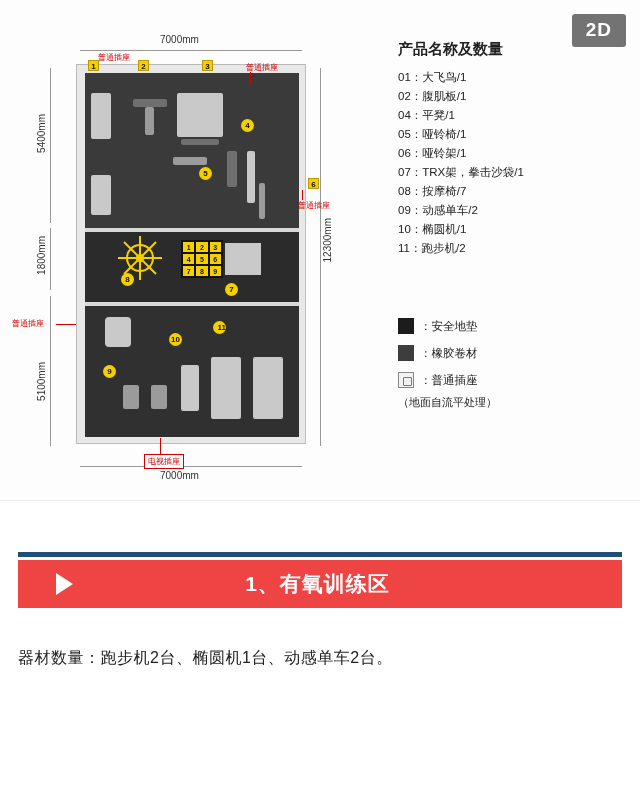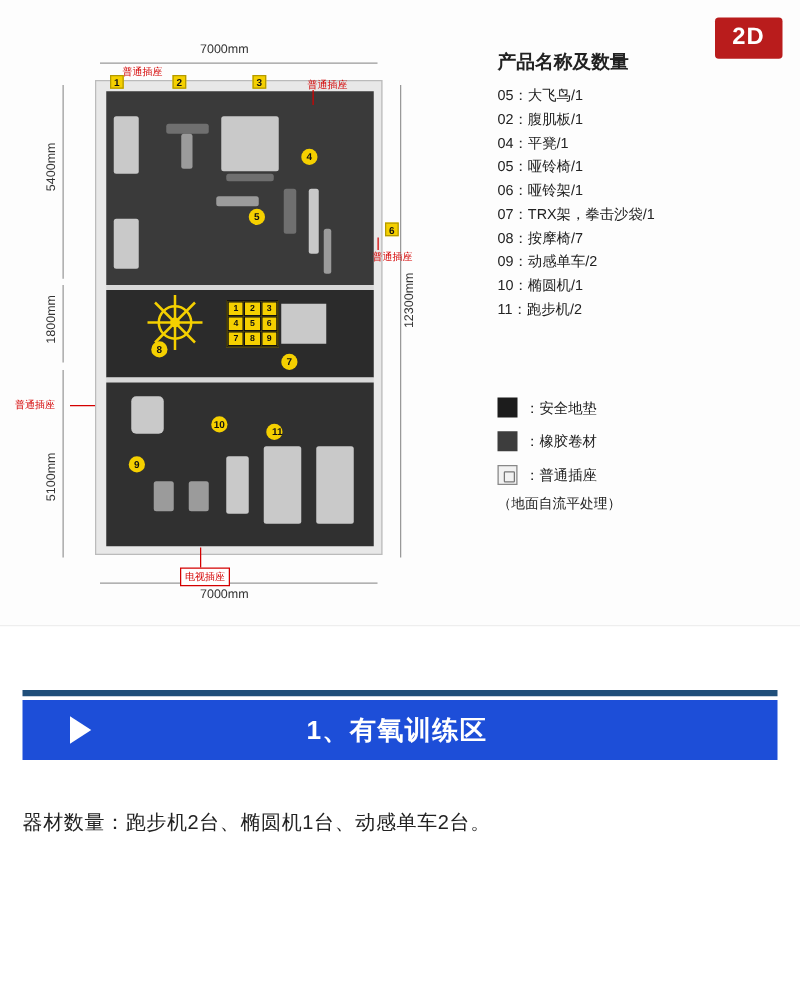--- a/index.html
+++ b/index.html
@@ -13,21 +13,21 @@
   .page{position:relative;width:640px;height:792px;}
 
   
   .panel{
     position:absolute;left:0;top:0;width:640px;height:500px;
     background:#fdfdfd;
     border-bottom:1px solid #eee;
   }
   .badge-2d{
     position:absolute;right:14px;top:14px;
-    background:#b91c1c;color:#fff;
+    background:#737373;color:#fff;
     font-weight:bold;font-size:19px;
     padding:5px 14px 6px 14px;border-radius:3px;
     letter-spacing:1px;
   }
 
   
   .plan-wrap{position:absolute;left:10px;top:18px;width:350px;height:460px;}
   .plan{
     position:absolute;left:66px;top:46px;
     width:230px;height:380px;
@@ -95,21 +95,21 @@
   .sw.socket{background:#f2f2f2;border:1px solid #888;position:relative;}
   .sw.socket:after{
     content:"";position:absolute;left:4px;top:4px;width:7px;height:7px;
     border:1px solid #777;border-radius:1px;
   }
   .lg-note{font-size:11px;color:#222;margin-top:-4px;}
 
   
   .sec{
     position:absolute;left:18px;top:560px;width:604px;height:48px;
-    background:#1d4ed8;color:#fff;display:flex;align-items:center;
+    background:#ef4444;color:#fff;display:flex;align-items:center;
   }
   .sec .tri{
     width:0;height:0;border-left:17px solid #fff;
     border-top:11px solid transparent;border-bottom:11px solid transparent;
     margin-left:38px;
   }
   .sec .sec-title{
     flex:1;text-align:center;font-size:21px;font-weight:bold;letter-spacing:1px;
     margin-right:60px;
   }
@@ -201,21 +201,21 @@
 
         <div class="eq light" style="left:134px;top:292px;width:30px;height:62px;"></div>
         <div class="eq light" style="left:176px;top:292px;width:30px;height:62px;"></div>
 
         <div class="num" style="left:164px;top:54px;">4</div>
         <div class="num" style="left:122px;top:102px;">5</div>
         <div class="num" style="left:148px;top:218px;">7</div>
         <div class="num" style="left:44px;top:208px;">8</div>
         <div class="num" style="left:26px;top:300px;">9</div>
         <div class="num" style="left:92px;top:268px;">10</div>
-        <div class="num" style="left:136px;top:274px;text-align:right;">11</div>
+        <div class="num" style="left:136px;top:256px;text-align:right;">11</div>
       </div>
 
       <div class="tnum" style="left:78px;top:42px;">1</div>
       <div class="tnum" style="left:128px;top:42px;">2</div>
       <div class="tnum" style="left:192px;top:42px;">3</div>
       <div class="tnum" style="left:298px;top:160px;">6</div>
 
       <div class="arrowtxt" style="left:88px;top:34px;">普通插座</div>
       <div class="arrowtxt" style="left:236px;top:44px;">普通插座</div>
       <div class="redline" style="left:240px;top:54px;width:1px;height:12px;"></div>
@@ -224,21 +224,21 @@
 
       <div class="arrowtxt" style="left:2px;top:300px;">普通插座</div>
       <div class="redline" style="left:46px;top:306px;width:20px;height:1px;"></div>
 
       <div class="arrowtxt" style="left:134px;top:436px;border:1px solid #d40000;padding:1px 3px;color:#d40000;background:#fff;">电视插座</div>
       <div class="redline" style="left:150px;top:420px;width:1px;height:16px;"></div>
     </div>
 
     <div class="list-title">产品名称及数量</div>
     <div class="items">
-      <div class="item">05：大飞鸟/1</div>
+      <div class="item">01：大飞鸟/1</div>
       <div class="item">02：腹肌板/1</div>
       <div class="item">04：平凳/1</div>
       <div class="item">05：哑铃椅/1</div>
       <div class="item">06：哑铃架/1</div>
       <div class="item">07：TRX架，拳击沙袋/1</div>
       <div class="item">08：按摩椅/7</div>
       <div class="item">09：动感单车/2</div>
       <div class="item">10：椭圆机/1</div>
       <div class="item">11：跑步机/2</div>
     </div>

